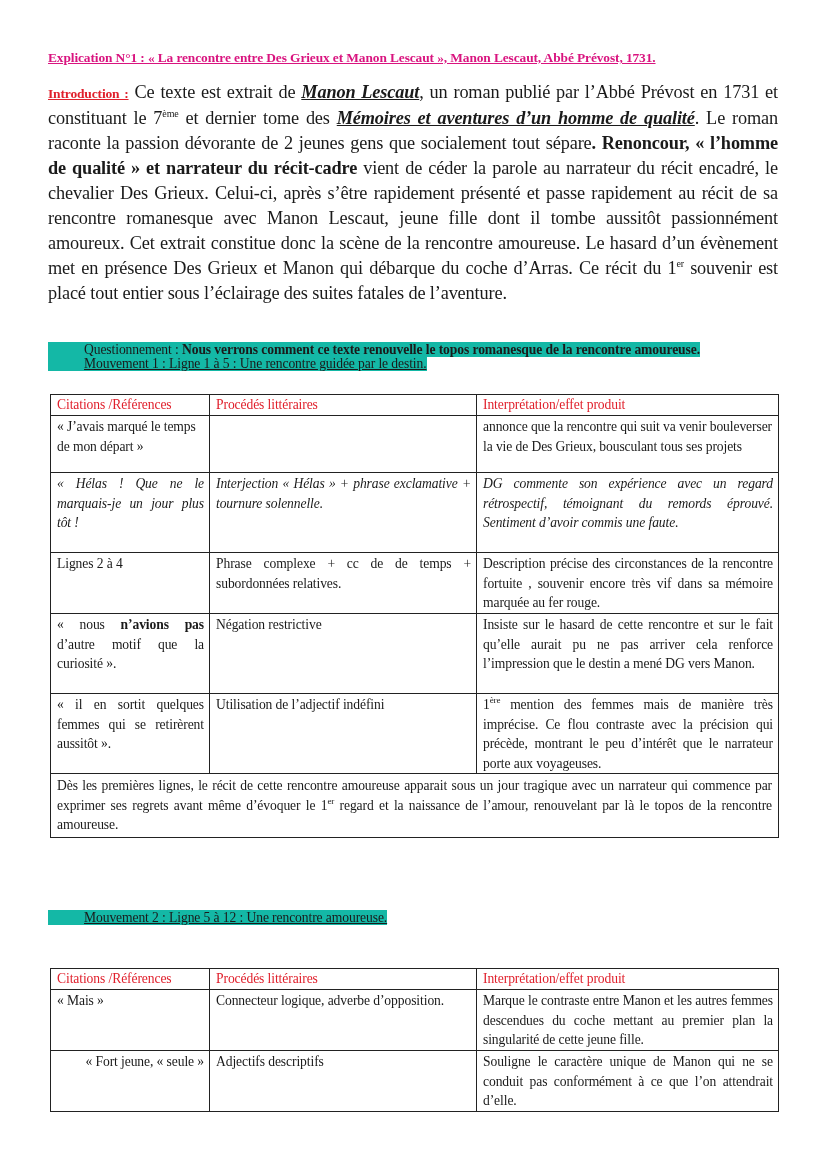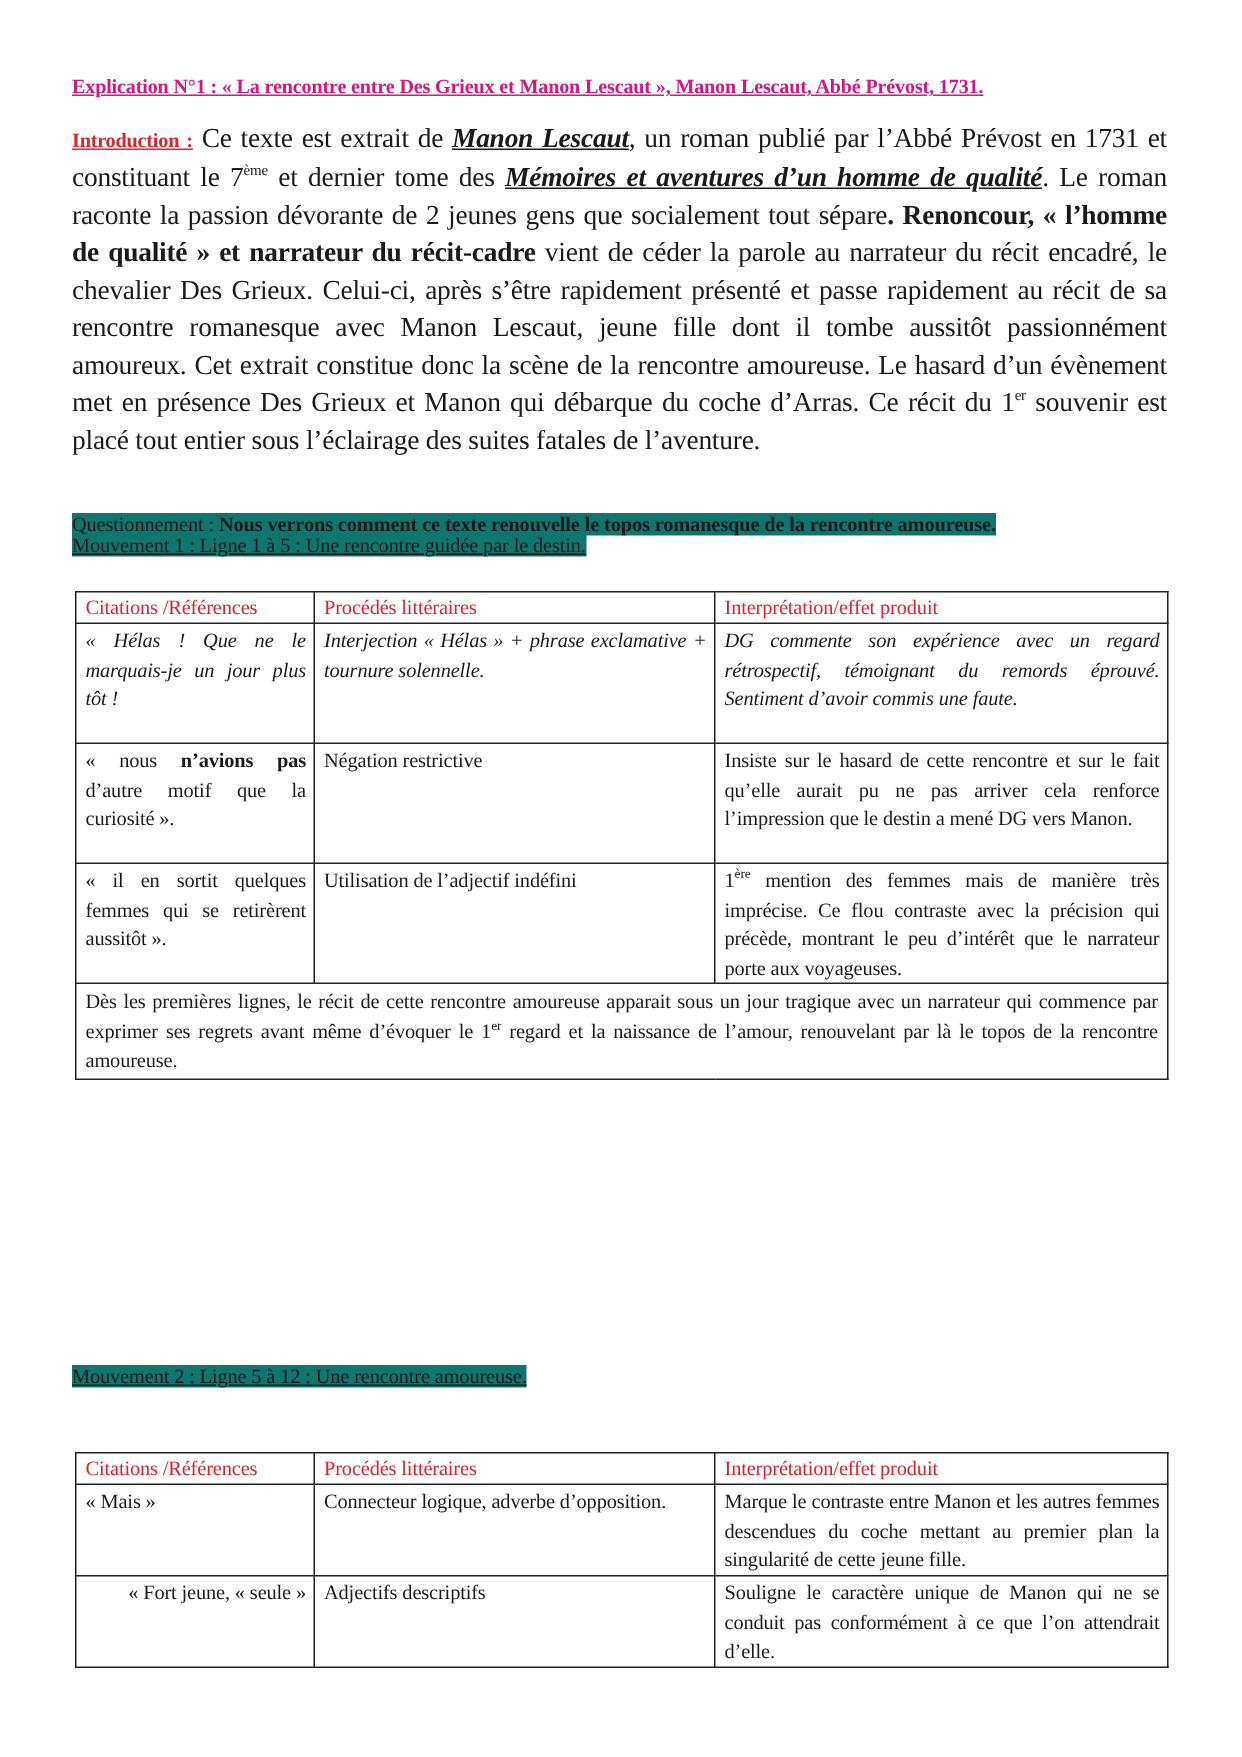--- a/index.html
+++ b/index.html
@@ -18,21 +18,21 @@
   .intro {
     position: absolute; top: 80px; left: 0; width: 730px; margin: 0;
     font-size: 18.3px; line-height: 25px; text-align: justify;
     letter-spacing: -0.15px;
   }
   .intro .lbl { color: #e0202c; font-weight: bold; font-size: 13.5px; text-decoration: underline; }
   .intro .bi { font-weight: bold; font-style: italic; text-decoration: underline; margin-top: 26px; }
   .intro .b { font-weight: bold; }
   .intro sup { font-size: 10px; line-height: 0; vertical-align: super; }
 
-  .hl { background: #0f766e; }
+  .hl { background: #14b8a6; padding-left: 36px; }
 
   .question {
     position: absolute; top: 342px; left: 0; margin: 0;
     font-size: 13.6px; white-space: nowrap; letter-spacing: -0.1px;
   }
   .question .b { font-weight: bold; }
 
   .mvt-title {
     position: absolute; left: 0; margin: 0;
     font-size: 13.6px; text-decoration: underline; white-space: nowrap; letter-spacing: -0.1px;
@@ -73,24 +73,34 @@
         <col class="c1">
         <col class="c2">
         <col class="c3">
       </colgroup>
     <tbody>
         <tr>
       <th>Citations /Références</th>
       <th>Procédés littéraires</th>
       <th>Interprétation/effet produit</th>
     </tr>
+    <tr style="height:57px;">
+      <td style="text-align:left">« J’avais marqué le temps de mon départ »</td>
+      <td></td>
+      <td style="text-align:left">annonce que la rencontre qui suit va venir bouleverser la vie de Des Grieux, bousculant tous ses projets</td>
+    </tr>
     <tr style="height:80px;font-style:italic;">
       <td>« Hélas ! Que ne le marquais-je un jour plus tôt !</td>
       <td>Interjection « Hélas » + phrase exclamative + tournure solennelle.</td>
       <td>DG commente son expérience avec un regard rétrospectif, témoignant du remords éprouvé. Sentiment d’avoir commis une faute.</td>
+    </tr>
+    <tr style="height:61px;">
+      <td style="text-align:left">Lignes 2 à 4</td>
+      <td>Phrase complexe + cc de de temps + subordonnées relatives.</td>
+      <td>Description précise des circonstances de la rencontre fortuite , souvenir encore très vif dans sa mémoire marquée au fer rouge.</td>
     </tr>
     <tr style="height:80px;">
       <td><span>« nous </span><span class="b">n’avions pas</span><span> d’autre motif que la curiosité ».</span></td>
       <td>Négation restrictive</td>
       <td>Insiste sur le hasard de cette rencontre et sur le fait qu’elle aurait pu ne pas arriver cela renforce l’impression que le destin a mené DG vers Manon.</td>
     </tr>
     <tr style="height:79px;">
       <td>« il en sortit quelques femmes qui se retirèrent aussitôt ».</td>
       <td>Utilisation de l’adjectif indéfini</td>
       <td><span>1</span><sup>ère</sup><span> mention des femmes mais de manière très imprécise. Ce flou contraste avec la précision qui précède, montrant le peu d’intérêt que le narrateur porte aux voyageuses.</span></td>

